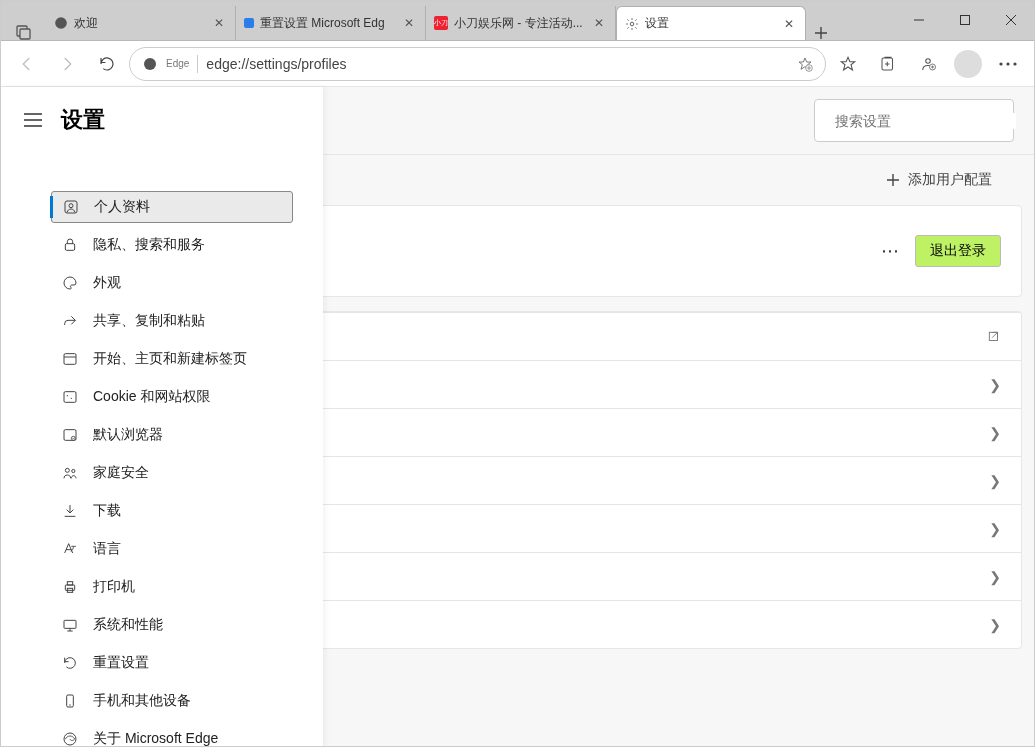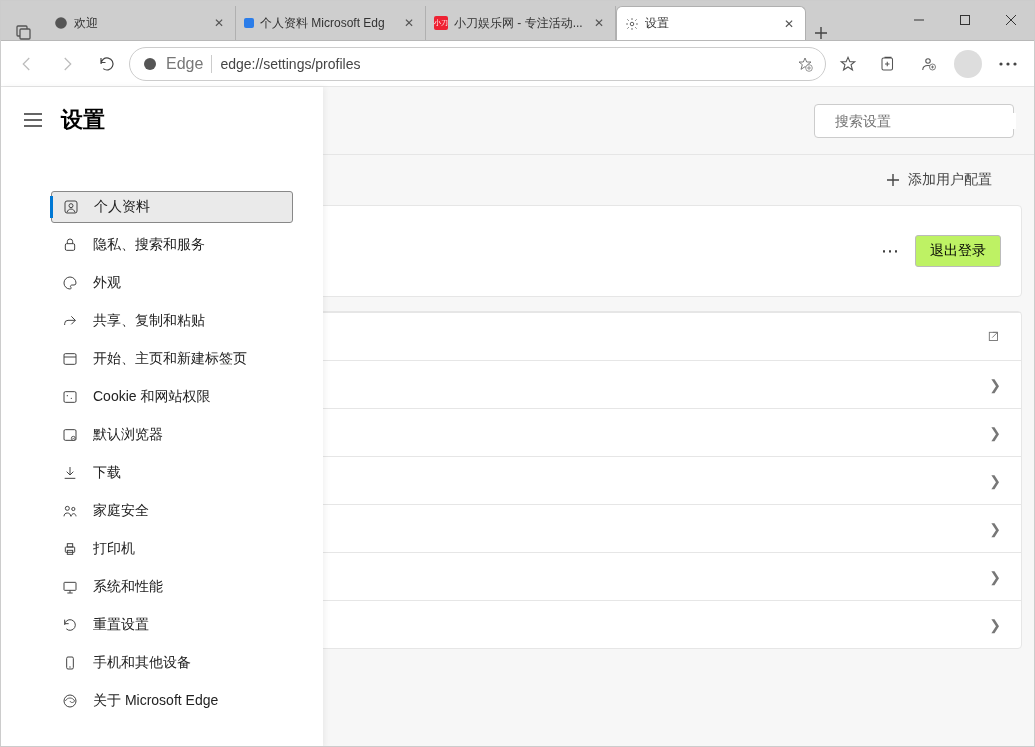--- a/index.html
+++ b/index.html
@@ -15,40 +15,40 @@
 .tab-close { width: 16px; height: 16px; display: flex; align-items: center; justify-content: center; font-size: 12px; color: #555; }
 .newtab { width: 30px; display: flex; align-items: center; justify-content: center; color: #444; }
 .win-controls { display: flex; align-items: center; }
 .win-btn { width: 46px; height: 40px; display: flex; align-items: center; justify-content: center; }
 
 
 .toolbar { height: 46px; background: #fff; display: flex; align-items: center; padding: 0 8px; gap: 4px; border-bottom: 1px solid #e5e5e5;}
 .tbtn { width: 36px; height: 36px; display: flex; align-items: center; justify-content: center; color: #555; border-radius: 4px; }
 .tbtn.disabled { color: #bbb; }
 .omnibox { flex: 1; height: 34px; border: 1px solid #ccc; border-radius: 17px; display: flex; align-items: center; padding: 0 12px; gap: 8px; font-size: 14px; color: #444; }
-.omnibox .edge-label { color: #777; font-size: 16px; }
+.omnibox .edge-label { color: #777; font-size: 10px; }
 .omnibox .divider { width: 1px; height: 18px; background: #ccc; }
 .omnibox .url { flex: 1; }
 .profile-avatar { width: 28px; height: 28px; border-radius: 50%; background: #ddd; }
 
 
 .content { display: flex; height: calc(747px - 40px - 46px); position: relative; background: #f7f7f7; }
 .sidebar-wrap { width: 322px; background: #fff; position: relative; z-index: 10; box-shadow: 2px 0 6px rgba(0,0,0,0.06); min-height: 100%; }
 .settings-header { display: flex; align-items: center; gap: 14px; padding: 18px 18px 10px 18px; }
 .hamburger { width: 28px; height: 28px; display: flex; align-items: center; justify-content: center; }
 .settings-title { font-size: 22px; font-weight: 600; }
 .side-list { padding: 40px 30px 0 50px; }
 .side-item { display: flex; align-items: center; gap: 14px; height: 32px; padding: 0 10px; font-size: 14px; color: #222; border-radius: 3px; position: relative; margin-top: 6px; }
 .side-item.selected { background: #eaeaea; border: 1px solid #888; }
 .side-item.selected::before { content: ""; position: absolute; left: -2px; top: 4px; bottom: 4px; width: 3px; background: #0078d4; }
 .side-icon { width: 18px; height: 18px; display: flex; align-items: center; justify-content: center; color: #444; }
 
 .main { flex: 1; position: relative; background: #f7f7f7; }
 .main-header { height: 68px; display: flex; align-items: center; justify-content: flex-end; padding: 0 20px; border-bottom: 1px solid #e6e6e6; }
-.search-box { width: 200px; height: 34px; border: 1px solid #ccc; border-radius: 4px; background: #fff; display: flex; align-items: center; padding: 0 10px; gap: 10px; color: #888; font-size: 14px; }
+.search-box { width: 200px; height: 43px; border: 1px solid #ccc; border-radius: 4px; background: #fff; display: flex; align-items: center; padding: 0 10px; gap: 10px; color: #888; font-size: 14px; }
 .search-box input { border: none; outline: none; font-size: 14px; flex: 1; }
 
 .main-body { padding: 0 12px 0 0; }
 .row-top { height: 50px; display: flex; align-items: center; justify-content: flex-end; padding: 0 30px; gap: 10px; color: #444; font-size: 14px; }
 .add-profile { display: flex; align-items: center; gap: 8px; }
 .card { background: #fff; border: 1px solid #e6e6e6; border-radius: 4px; margin: 0 0 14px 0; }
 .card-head { height: 90px; display: flex; align-items: center; justify-content: flex-end; padding: 0 20px; gap: 14px; }
 .more-dots { font-size: 18px; color: #333; letter-spacing: 2px; }
 .signout-btn { border: 1px solid #bbb; background: #bef264; padding: 6px 14px; border-radius: 3px; font-size: 14px; }
 .list-row { height: 48px; border-top: 1px solid #e6e6e6; display: flex; align-items: center; justify-content: flex-end; padding: 0 20px; color: #777; }
@@ -69,21 +69,21 @@
   <div class="tabstrip">
     <div class="tab">
       <svg width="14" height="14" viewBox="0 0 24 24">
           <circle cx="12" cy="12" r="10" fill="#555"></circle>
         </svg>
       <span class="tab-title">欢迎</span>
       <span class="tab-close">✕</span>
     </div>
     <div class="tab">
       <span style="width:10px;height:10px;background:#2b7de9;border-radius:2px"></span>
-      <span class="tab-title">个人资料 Microsoft Edg</span>
+      <span class="tab-title">重置设置 Microsoft Edg</span>
       <span class="tab-close">✕</span>
     </div>
     <div class="tab">
       <span style="width:14px;height:14px;background:#e23;border-radius:2px;font-size:7px;color:#fff;display:flex;align-items:center;justify-content:center">小刀</span>
       <span class="tab-title">小刀娱乐网 - 专注活动...</span>
       <span class="tab-close">✕</span>
     </div>
     <div class="tab active">
       <svg width="14" height="14" viewBox="0 0 24 24">
           <circle cx="12" cy="12" r="3" fill="none" stroke="#555" stroke-width="1.6"></circle>
@@ -304,38 +304,47 @@
               <rect x="3" y="4" width="18" height="16" rx="2" fill="none" stroke="#444" stroke-width="1.5"></rect>
               <circle cx="17" cy="17" r="3" fill="#fff" stroke="#444" stroke-width="1.3"></circle>
               <path d="M16 17l1 1 2-2" stroke="#444" stroke-width="1.2" fill="none"></path>
             </svg>
           </span>
           <span>默认浏览器</span>
         </div>
       <div class="side-item">
           <span class="side-icon">
             <svg width="16" height="16" viewBox="0 0 24 24">
-              <path d="M12 3v12m-5-5l5 5 5-5M4 20h16" fill="none" stroke="#444" stroke-width="1.5"></path>
-            </svg>
-          </span>
-          <span>下载</span>
-        </div>
-      <div class="side-item">
-          <span class="side-icon">
-            <svg width="16" height="16" viewBox="0 0 24 24">
               <circle cx="8" cy="8" r="3" fill="none" stroke="#444" stroke-width="1.5"></circle>
               <circle cx="17" cy="9" r="2.4" fill="none" stroke="#444" stroke-width="1.5"></circle>
               <path d="M3 20c0-3 2-5 5-5s5 2 5 5M14 20c0-2 1.5-4 3.5-4s3.5 2 3.5 4" fill="none" stroke="#444" stroke-width="1.5"></path>
             </svg>
           </span>
           <span>家庭安全</span>
         </div>
       <div class="side-item">
           <span class="side-icon">
             <svg width="16" height="16" viewBox="0 0 24 24">
+              <path d="M12 3v12m-5-5l5 5 5-5M4 20h16" fill="none" stroke="#444" stroke-width="1.5"></path>
+            </svg>
+          </span>
+          <span>下载</span>
+        </div>
+      <div class="side-item">
+          <span class="side-icon">
+            <svg width="16" height="16" viewBox="0 0 24 24">
+              <path d="M4 18L10 4l6 14M6 13h8" fill="none" stroke="#444" stroke-width="1.5"></path>
+              <path d="M14 8h7M17 8c0 3-1 6-4 8" fill="none" stroke="#444" stroke-width="1.3"></path>
+            </svg>
+          </span>
+          <span>语言</span>
+        </div>
+      <div class="side-item">
+          <span class="side-icon">
+            <svg width="16" height="16" viewBox="0 0 24 24">
               <rect x="5" y="9" width="14" height="8" rx="1" fill="none" stroke="#444" stroke-width="1.5"></rect>
               <rect x="8" y="4" width="8" height="5" fill="none" stroke="#444" stroke-width="1.5"></rect>
               <rect x="8" y="14" width="8" height="6" fill="none" stroke="#444" stroke-width="1.5"></rect>
             </svg>
           </span>
           <span>打印机</span>
         </div>
       <div class="side-item">
           <span class="side-icon">
             <svg width="16" height="16" viewBox="0 0 24 24">

